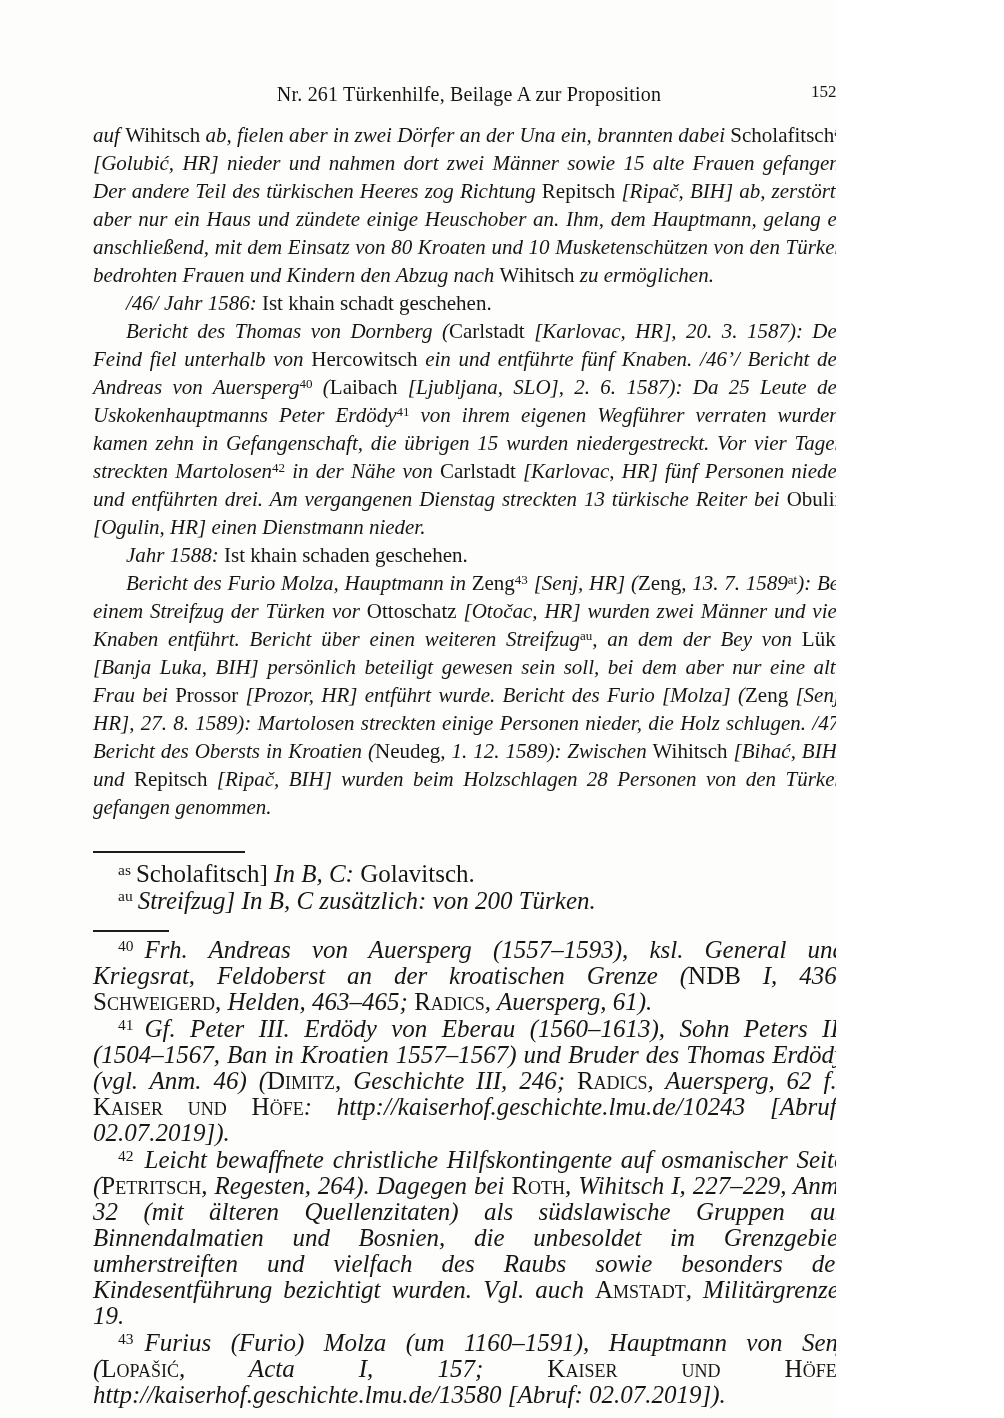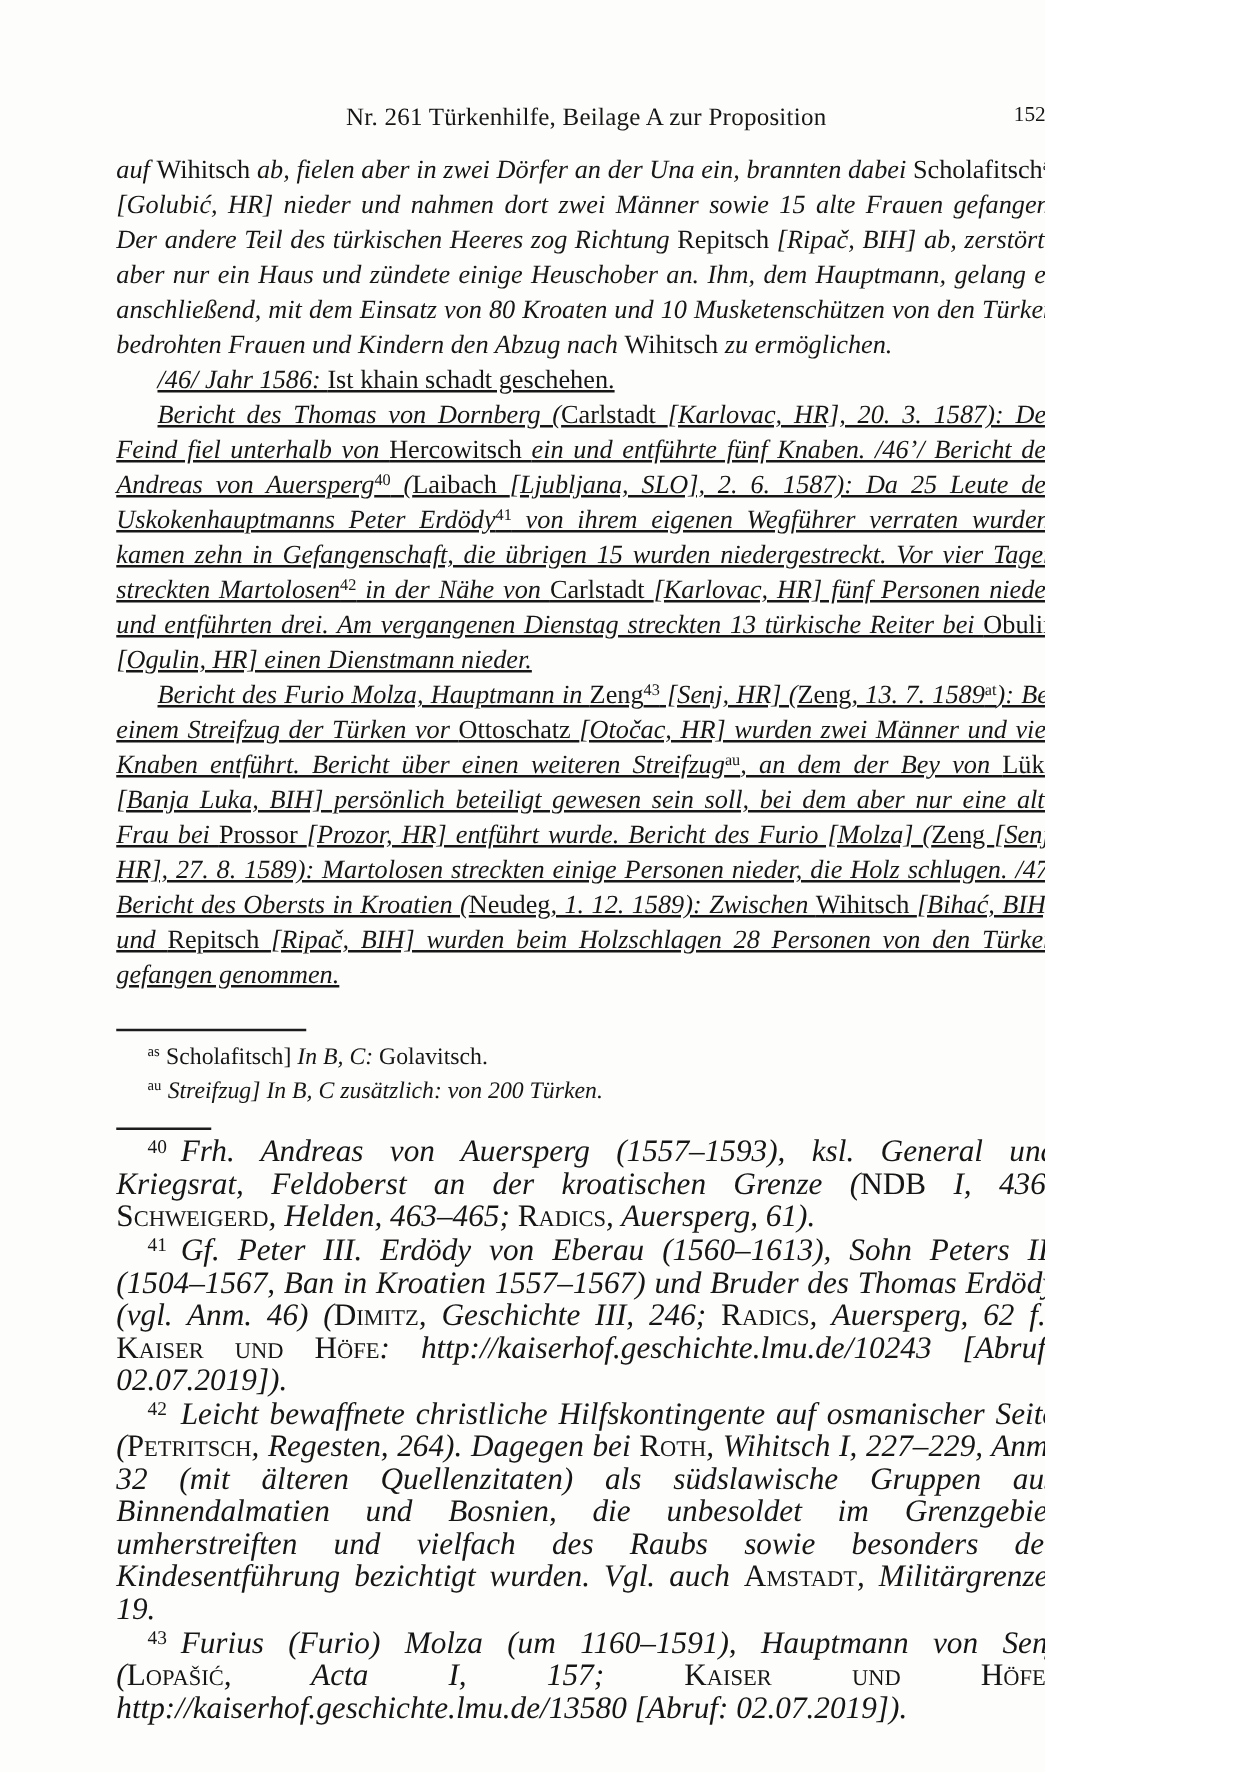--- a/index.html
+++ b/index.html
@@ -43,21 +43,21 @@
   .body-text {
     margin-top: 13px;
   }
   .body-par {
     margin: 0;
     font-size: 21px;
     line-height: 28px;
     text-align: justify;
     hyphens: none;
   }
-  .body-par.indent { text-indent: 33px; text-decoration: underline; }
+  .body-par.indent { text-indent: 33px; }
   
   .it { font-style: italic; margin-top: 28px; }
   .ro { font-style: normal; }
   .sc { font-style: normal; font-variant: small-caps; }
   .sup {
     font-style: normal;
     font-size: 0.62em;
     line-height: 0;
     position: relative;
     top: -0.48em;
@@ -65,21 +65,21 @@
   }
   
   .apparatus-rule {
     width: 152px;
     border: 0;
     border-top: 2px solid #1c1c1c;
     margin: 30px 0 8px 0;
   }
   .app-note {
     margin: 0;
-    font-size: 19px;
+    font-size: 25px;
     line-height: 26.5px;
     text-indent: 25px;
     text-align: justify;
   }
   .note-label { margin-right: 5px; }
   
   .footnote-rule {
     width: 76px;
     border: 0;
     border-top: 2px solid #1c1c1c;
@@ -103,20 +103,21 @@
 
     <div class="running-header">
       <span class="header-title">Nr. 261 Türkenhilfe, Beilage A zur Proposition</span>
       <span class="page-number">1523</span>
     </div>
 
     <div class="body-text" id="body-text">
         <p class="body-par"><span class="it">auf </span><span class="ro">Wihitsch </span><span class="it">ab, fielen aber in zwei Dörfer an der Una ein, brannten dabei </span><span class="ro">Scholafitsch</span><span class="sup">as</span><span class="it"> [Golubić, HR] nieder und nahmen dort zwei Männer sowie 15 alte Frauen gefangen. Der andere Teil des türkischen Heeres zog Richtung </span><span class="ro">Repitsch </span><span class="it">[Ripač, BIH] ab, zerstörte aber nur ein Haus und zündete einige Heuschober an. Ihm, dem Hauptmann, gelang es anschließend, mit dem Einsatz von 80 Kroaten und 10 Musketenschützen von den Türken bedrohten Frauen und Kindern den Abzug nach </span><span class="ro">Wihitsch </span><span class="it">zu ermöglichen.</span></p>
         <p class="body-par indent"><span class="it">/46/ Jahr 1586: </span><span class="ro">Ist khain schadt geschehen.</span></p>
         <p class="body-par indent"><span class="it">Bericht des Thomas von Dornberg (</span><span class="ro">Carlstadt </span><span class="it">[Karlovac, HR], 20. 3. 1587): Der Feind fiel unterhalb von </span><span class="ro">Hercowitsch </span><span class="it">ein und entführte fünf Knaben. /46’/ Bericht des Andreas von Auersperg</span><span class="sup">40</span><span class="it"> (</span><span class="ro">Laibach </span><span class="it">[Ljubljana, SLO], 2. 6. 1587): Da 25 Leute des Uskokenhauptmanns Peter Erdödy</span><span class="sup">41</span><span class="it"> von ihrem eigenen Wegführer verraten wurden, kamen zehn in Gefangenschaft, die übrigen 15 wurden niedergestreckt. Vor vier Tagen streckten Martolosen</span><span class="sup">42</span><span class="it"> in der Nähe von </span><span class="ro">Carlstadt </span><span class="it">[Karlovac, HR] fünf Personen nieder und entführten drei. Am vergangenen Dienstag streckten 13 türkische Reiter bei </span><span class="ro">Obulin </span><span class="it">[Ogulin, HR] einen Dienstmann nieder.</span></p>
+        <p class="body-par indent"><span class="it">Jahr 1588: </span><span class="ro">Ist khain schaden geschehen.</span></p>
         <p class="body-par indent"><span class="it">Bericht des Furio Molza, Hauptmann in </span><span class="ro">Zeng</span><span class="sup">43</span><span class="it"> [Senj, HR] (</span><span class="ro">Zeng</span><span class="it">, 13. 7. 1589</span><span class="sup">at</span><span class="it">): Bei einem Streifzug der Türken vor </span><span class="ro">Ottoschatz </span><span class="it">[Otočac, HR] wurden zwei Männer und vier Knaben entführt. Bericht über einen weiteren Streifzug</span><span class="sup">au</span><span class="it">, an dem der Bey von </span><span class="ro">Lüka </span><span class="it">[Banja Luka, BIH] persönlich beteiligt gewesen sein soll, bei dem aber nur eine alte Frau bei </span><span class="ro">Prossor </span><span class="it">[Prozor, HR] entführt wurde. Bericht des Furio [Molza] (</span><span class="ro">Zeng </span><span class="it">[Senj, HR], 27. 8. 1589): Martolosen streckten einige Personen nieder, die Holz schlugen. /47/ Bericht des Obersts in Kroatien (</span><span class="ro">Neudeg</span><span class="it">, 1. 12. 1589): Zwischen </span><span class="ro">Wihitsch </span><span class="it">[Bihać, BIH] und </span><span class="ro">Repitsch </span><span class="it">[Ripač, BIH] wurden beim Holzschlagen 28 Personen von den Türken gefangen genommen.</span></p>
       </div>
 
     <hr class="apparatus-rule">
 
     <div id="apparatus">
         <div class="app-note"><span class="sup note-label">as</span><span class="ro">Scholafitsch] </span><span class="it">In B, C: </span><span class="ro">Golavitsch.</span></div>
         <div class="app-note"><span class="sup note-label">au</span><span class="it">Streifzug] In B, C zusätzlich: von 200 Türken.</span></div>
       </div>
 

